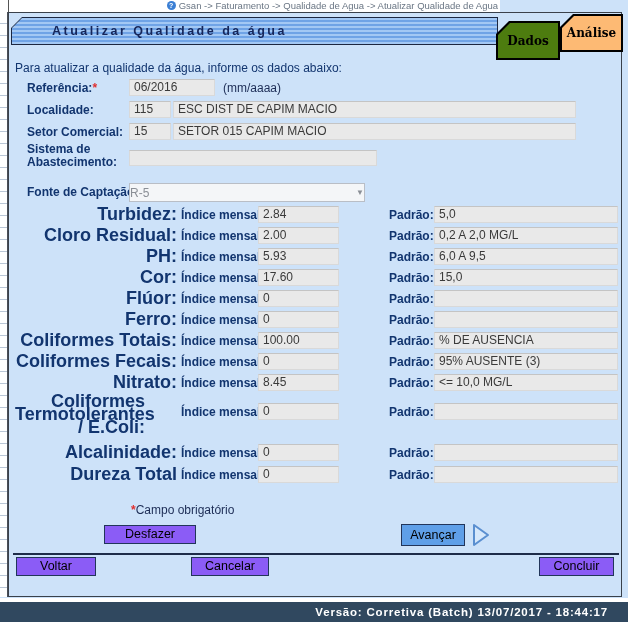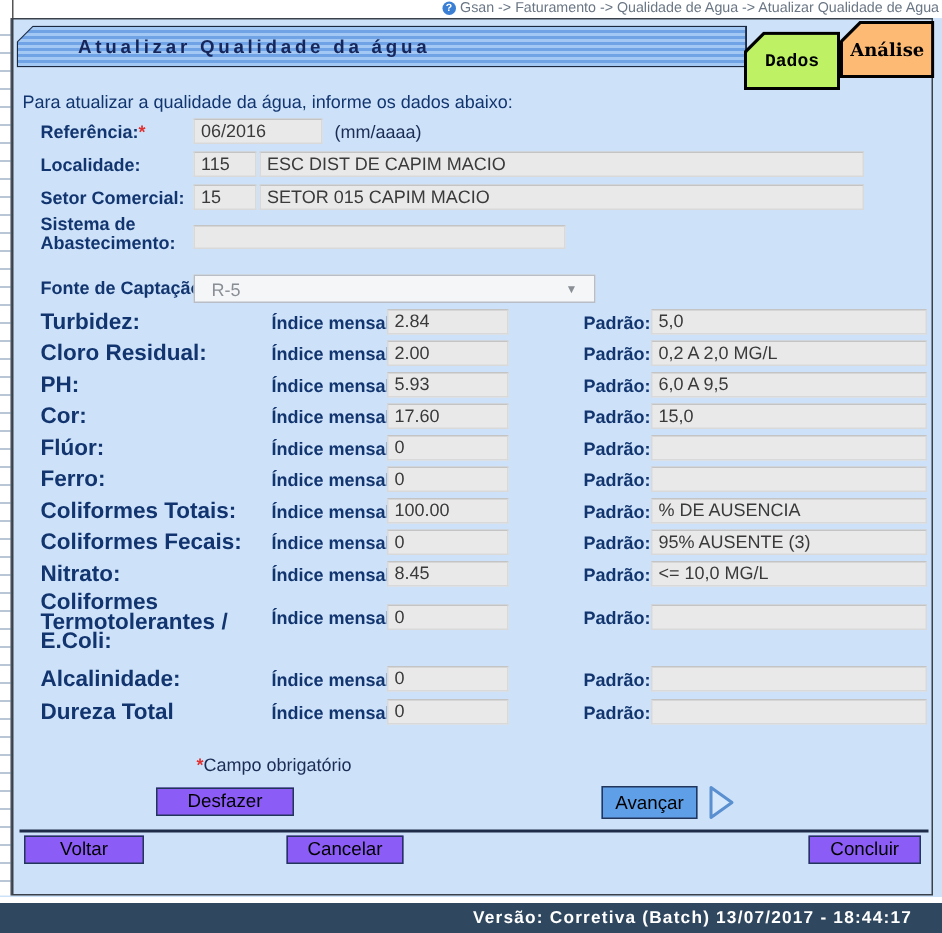--- a/index.html
+++ b/index.html
@@ -6,21 +6,21 @@
   html,body { width: 628px; height: 622px; }
   body {
     position: relative;
     background: #cde2f9;
     font-family: "Liberation Sans", sans-serif;
     overflow: hidden;
   }
 
   
   .breadcrumb-bar {
-    position: absolute; top: 0; left: 0; width: 628px; height: 12px;
+    position: absolute; top: 0; left: 0; width: 500px; height: 12px;
     background: #ffffff;
     display: flex; align-items: flex-start; justify-content: flex-end;
     gap: 3px; padding-right: 2px;
     font-size: 9.5px; color: #6a7684; white-space: nowrap;
     z-index: 5;
   }
   .help-icon {
     width: 9px; height: 9px; margin-top: 1px;
     border-radius: 50%; background: #3b7fd4; color: #fff;
     font-size: 7px; font-weight: bold; line-height: 9px; text-align: center;
@@ -63,48 +63,48 @@
     clip-path: polygon(13px 0, 100% 0, 100% 100%, 0 100%, 0 13px);
   }
   .tab-inner {
     position: absolute; inset: 2px;
     clip-path: polygon(12px 0, 100% 0, 100% 100%, 0 100%, 0 12px);
     display: flex; align-items: center; justify-content: center;
     font-family: "DejaVu Serif", serif; font-weight: bold; font-size: 12px; color: #000;
   }
   .tab-dados   { left: 487px; top: 8px; width: 64px; height: 39px; z-index: 3; }
   .tab-analise { left: 551px; top: 1px; width: 63px; height: 38px; z-index: 2; }
-  .tab-dados .tab-inner   { background: #bef264; font-family: Liberation Mono, monospace; }
+  .tab-dados .tab-inner   { background: #4d7c0f; }
   .tab-analise .tab-inner { background: #fdba74; }
 
   
   .lbl { position: absolute; font-size: 12px; font-weight: bold; color: #12356f; margin-left: 12px; }
   .txt { position: absolute; font-size: 12px; color: #1c2c55; }
   .req { color: #e03030; font-weight: bold; }
 
   .gbox {
     position: absolute; height: 17px;
     background: #e9e9e9;
     border: 1px solid #d9d9d9; border-top-color: #c4c4c4;
     font-size: 12px; color: #3a3a3a;
     padding: 0 4px; line-height: 15px;
     white-space: nowrap; overflow: hidden;
   }
   .instruction { position: absolute; left: 6px; top: 48px; font-size: 12px; color: #12356f; }
 
   .select-box {
-    position: absolute; left: 120px; top: 170px; width: 268px; height: 19px;
+    position: absolute; left: 120px; top: 170px; width: 236px; height: 19px;
     background: #f4f6f8; border: 1px solid #b9bec6;
     display: flex; align-items: center; justify-content: space-between;
-    padding: 0 11px; font-size: 12px; color: #8a8f96;
+    padding: 0 0; font-size: 12px; color: #8a8f96;
   }
   .select-arrow { font-size: 8px; color: #8a8f96; }
 
   .param-row { position: absolute; left: 0; width: 100%; height: 21px; }
-  .param-label { position: absolute; left: 18px; top: 2px; width: 162px; font-size: 15px; font-weight: bold; color: #12356f; line-height: 13px; }
+  .param-label { position: absolute; left: 6px; top: 2px; width: 162px; font-size: 18px; font-weight: bold; color: #12356f; line-height: 13px; text-align: right; }
   .param-row.multiline .param-label { top: -8px; width: 130px; }
   .index-label  { position: absolute; left: 172px; top: 2px; font-size: 12px; font-weight: bold; color: #12356f; }
   .index-box    { left: 249px; top: 0; width: 81px; }
   .std-label    { position: absolute; left: 380px; top: 2px; font-size: 12px; font-weight: bold; color: #12356f; }
   .std-box      { left: 425px; top: 0; width: 184px; }
 
   .required-note { position: absolute; left: 122px; top: 490px; font-size: 12px; color: #1c2c55; }
 
   
   .btn {

